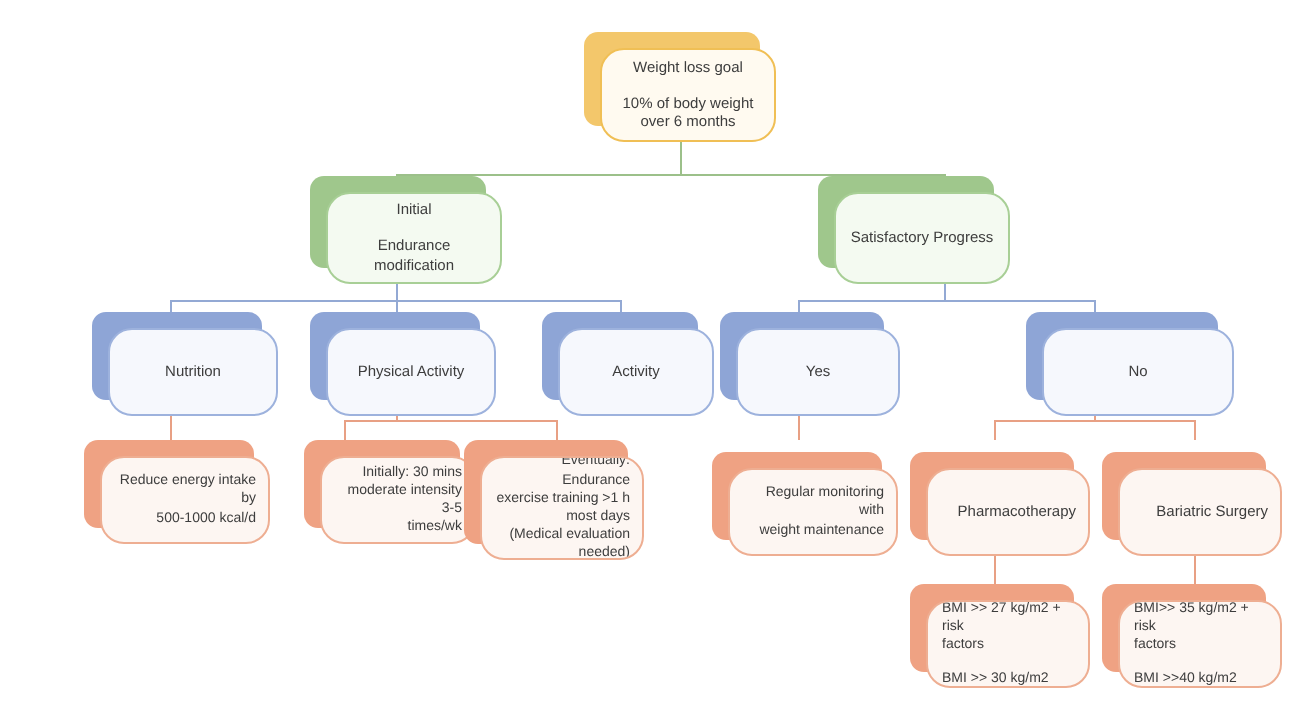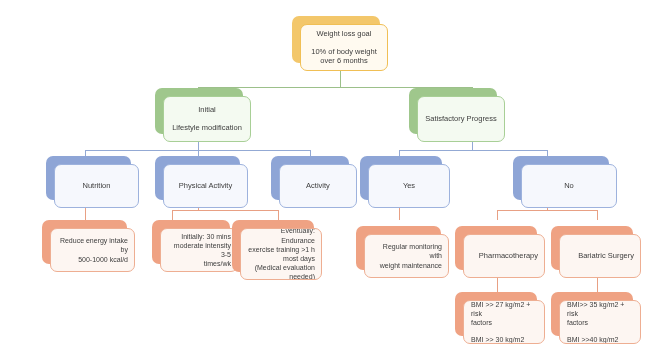--- a/index.html
+++ b/index.html
@@ -41,21 +41,21 @@
     width: 100%;
     height: 100%;
     border-radius: 7px;
   }
   .node .card {
     position: absolute;
     left: 8px;
     top: 8px;
     width: 100%;
     height: 100%;
-    border-radius: 7px;
+    border-radius: 12px;
     border: 1px solid;
     box-sizing: border-box;
     display: flex;
     flex-direction: column;
     align-items: center;
     justify-content: center;
     text-align: center;
     padding: 3px 6px;
     box-sizing: border-box;
     overflow: hidden;
@@ -130,21 +130,21 @@
       <span class="line txt-75">Weight loss goal</span>
       <span class="line txt-75 gap-sm">10% of body weight</span>
       <span class="line txt-75">over 6 months</span>
     </div>
   </div>
 
   <div class="node green" style="left:155px; top:88px; width:88px; height:46px;">
     <div class="plate"></div>
     <div class="card">
       <span class="line txt-75">Initial</span>
-      <span class="line txt-75 gap-sm">Lifestyle modification</span>
+      <span class="line txt-75 gap-sm">Endurance modification</span>
     </div>
   </div>
 
   <div class="node green" style="left:409px; top:88px; width:88px; height:46px;">
     <div class="plate"></div>
     <div class="card">
       <span class="line txt-75">Satisfactory Progress</span>
     </div>
   </div>
 

